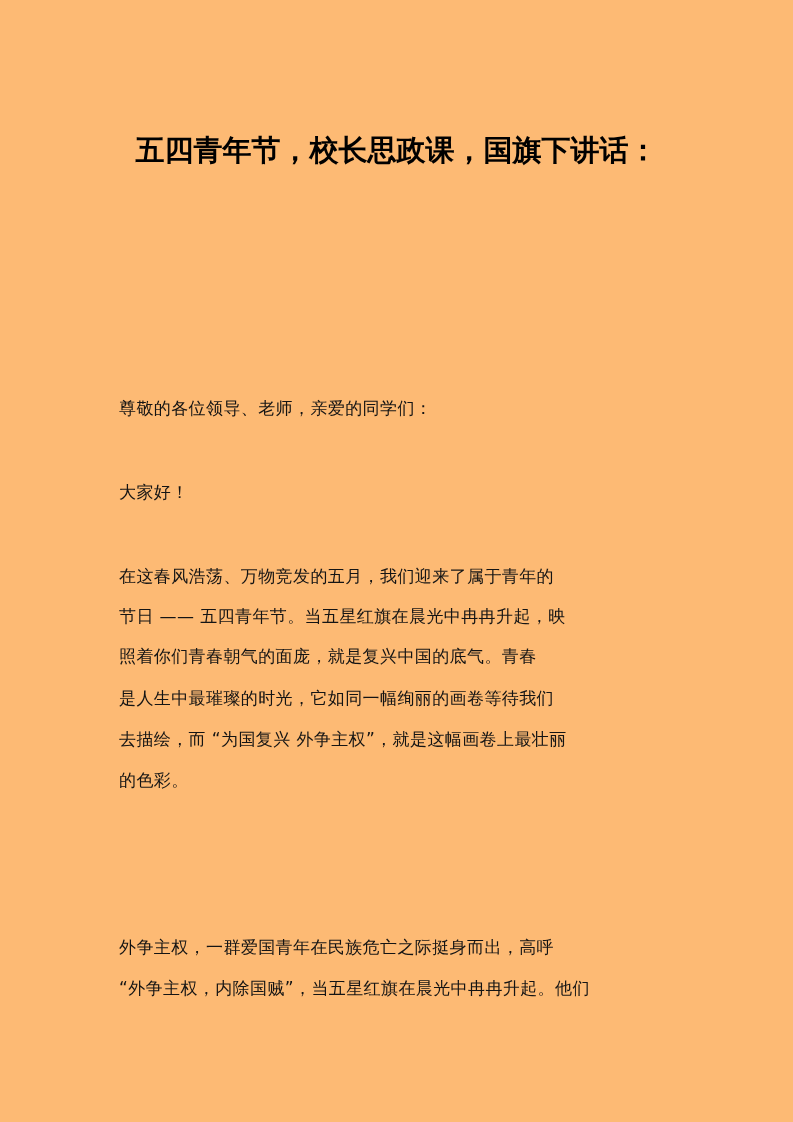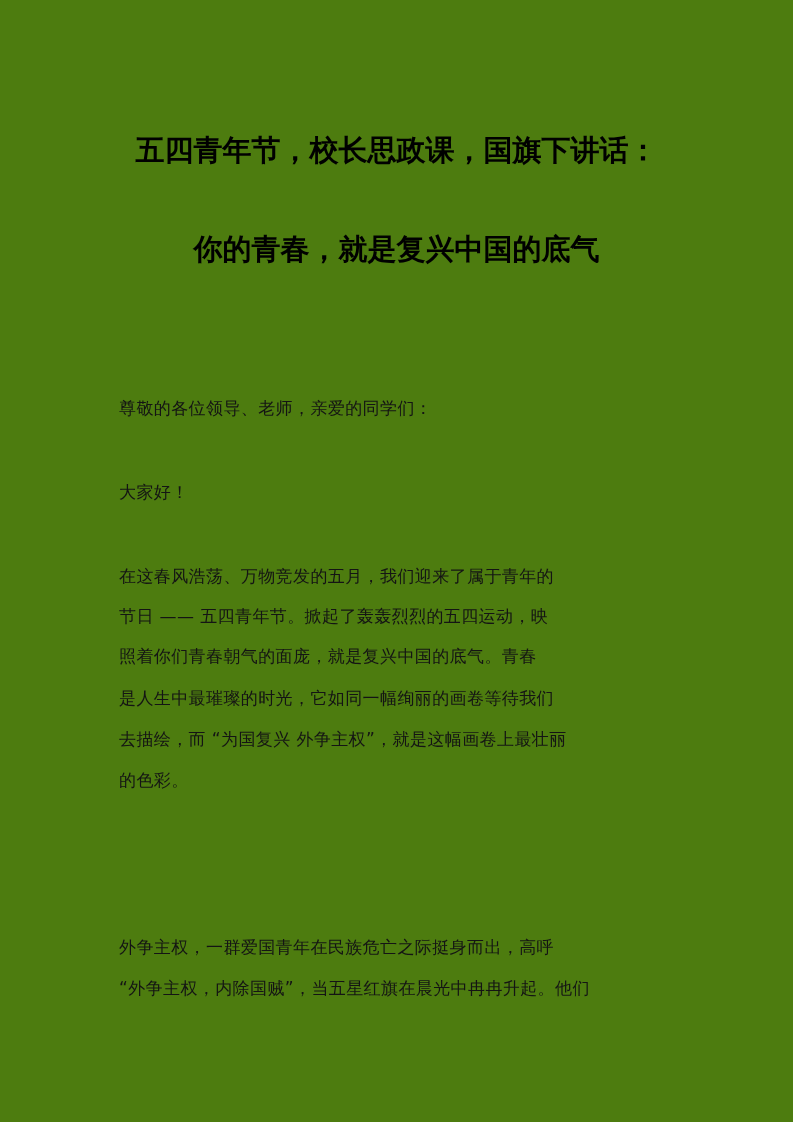--- a/index.html
+++ b/index.html
@@ -12,21 +12,21 @@
       height: 1122px;
       position: relative;
       overflow: hidden;
       font-family: "DejaVu Sans", "Liberation Sans", sans-serif;
       color: #111111;
     }
     .page {
       position: absolute;
       left: 0; top: 0;
       width: 793px; height: 1122px;
-      background: #4d7c0f;
+      background: #fdba74;
     }
     .title {
       position: absolute;
       left: 0;
       width: 793px;
       text-align: center;
       font-weight: bold;
       font-size: 29px;
       line-height: 40px;
       letter-spacing: 0px;
@@ -44,29 +44,28 @@
       white-space: nowrap;
       letter-spacing: 0.4px;
     }
   </style>
 </head>
 <body>
 
 <div class="page">
 
   <div class="title title-1">五四青年节，校长思政课，国旗下讲话：</div>
-  <div class="title title-2">你的青春，就是复兴中国的底气</div>
 
   <div class="line" style="top:393px;">尊敬的各位领导、老师，亲爱的同学们：</div>
 
   <div class="line" style="top:477px;">大家好！</div>
 
   <div>
     <div class="line" style="top:561px;">在这春风浩荡、万物竞发的五月，我们迎来了属于青年的</div>
-    <div class="line" style="top:601px;">节日 —— 五四青年节。掀起了轰轰烈烈的五四运动，映</div>
+    <div class="line" style="top:601px;">节日 —— 五四青年节。当五星红旗在晨光中冉冉升起，映</div>
     <div class="line" style="top:641px;">照着你们青春朝气的面庞，就是复兴中国的底气。青春</div>
     <div class="line" style="top:683px;">是人生中最璀璨的时光，它如同一幅绚丽的画卷等待我们</div>
     <div class="line" style="top:724px;">去描绘，而 “为国复兴 外争主权”，就是这幅画卷上最壮丽</div>
     <div class="line" style="top:765px;">的色彩。</div>
   </div>
 
 
   <div>
     <div class="line" style="top:932px;">外争主权，一群爱国青年在民族危亡之际挺身而出，高呼</div>
     <div class="line" style="top:973px;">“外争主权，内除国贼”，当五星红旗在晨光中冉冉升起。他们</div>

